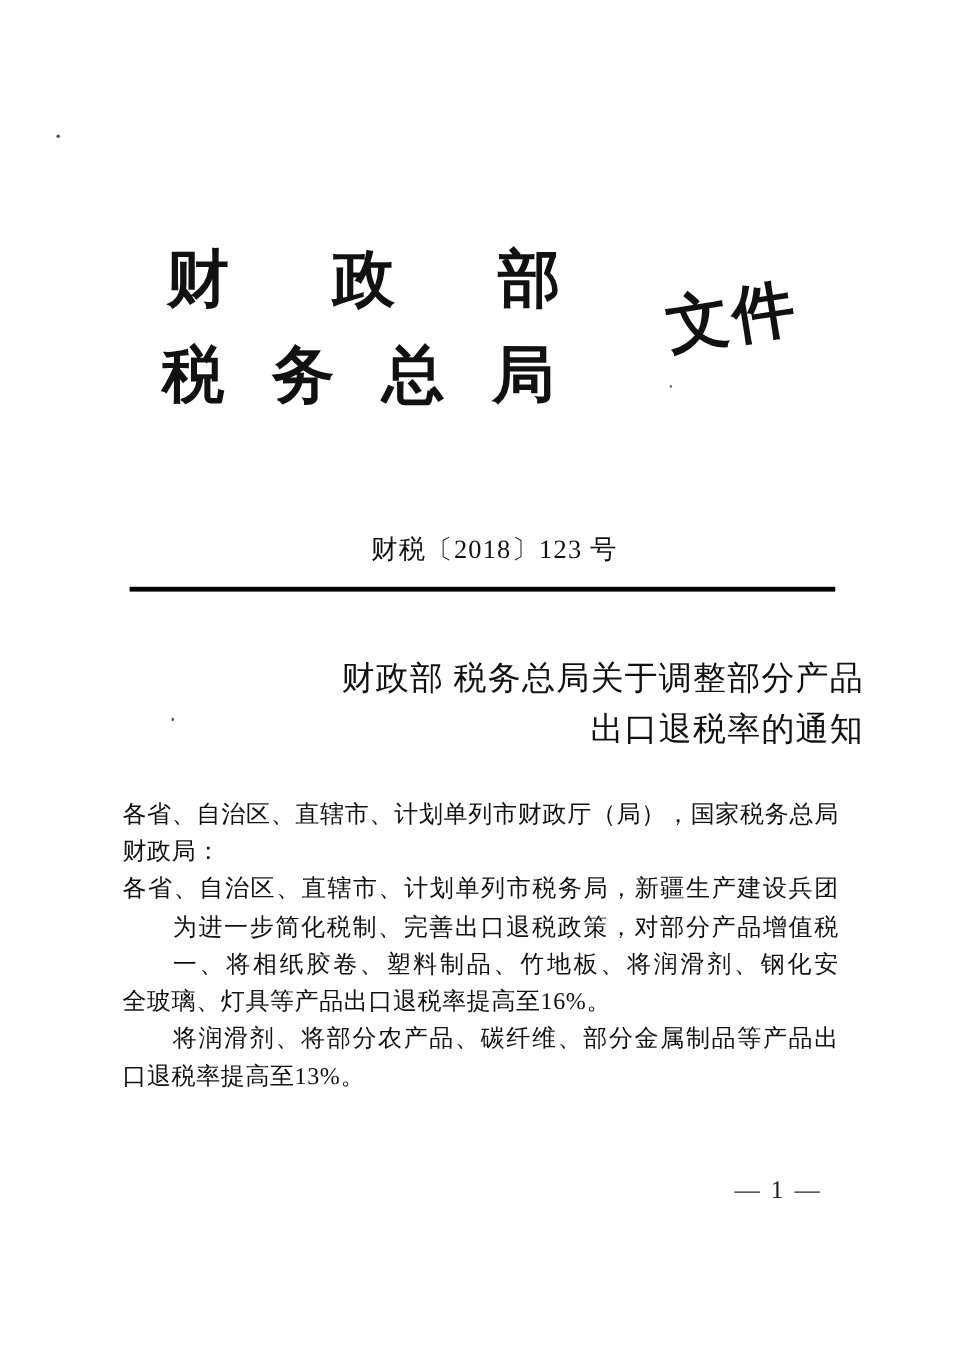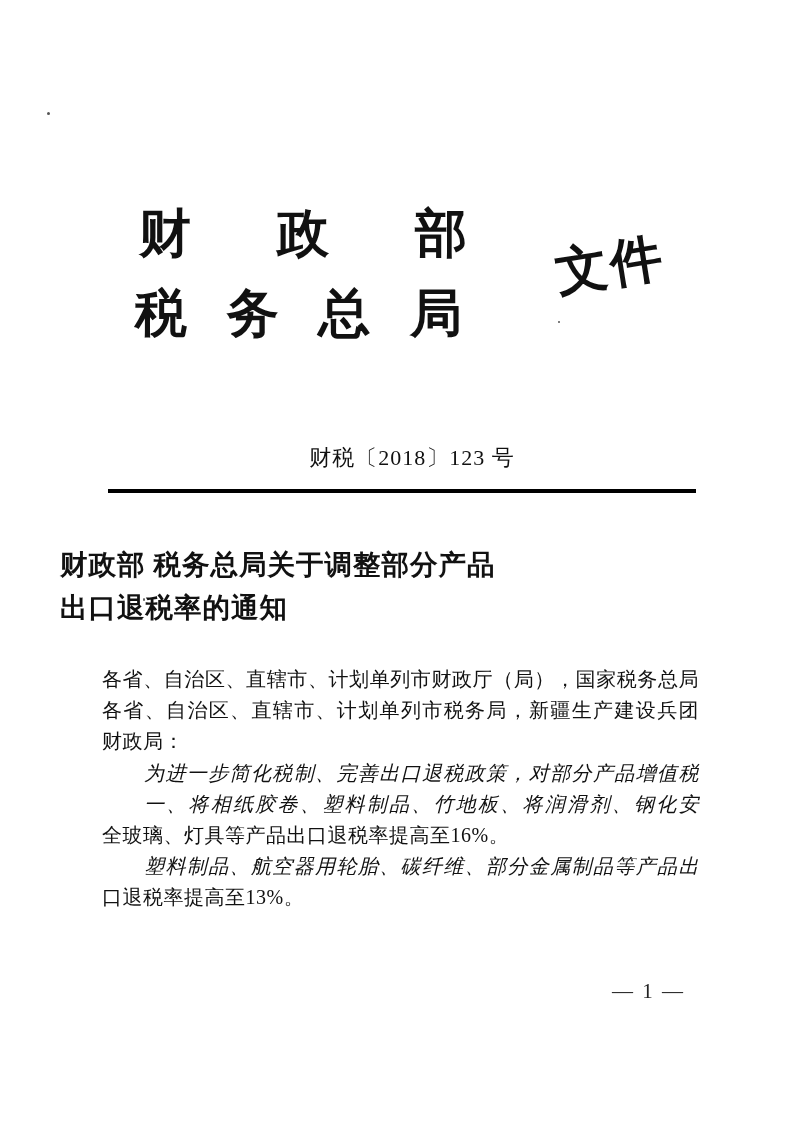--- a/index.html
+++ b/index.html
@@ -58,22 +58,22 @@
     width: 588px;
     height: 4px;
     background: #000000;
   }
 
   .doc-title {
     position: absolute;
     left: 60px;
     top: 543px;
     width: 660px;
-    text-align: left;
-    font-weight: bold;
+    text-align: right;
+    font-weight: normal;
     font-size: 27.5px;
     line-height: 43px;
     letter-spacing: 1px;
   }
 
   .body-text {
     position: absolute;
     left: 102px;
     top: 664px;
     width: 597px;
@@ -84,21 +84,21 @@
     height: 31.2px;
     line-height: 31.2px;
     text-align: left;
     overflow: visible;
   }
   .body-line.full {
     text-align: justify;
     text-align-last: justify;
   }
   .body-line.indent { padding-left: 42px; }
-  .body-line.full.indent { width: 555px; font-style: italic; }
+  .body-line.full.indent { width: 555px; }
 
   .page-number {
     position: absolute;
     top: 979px;
     right: 115px;
     font-size: 21px;
     letter-spacing: 2px;
     color: #222;
   }
 
@@ -135,26 +135,26 @@
 
   <div class="rule"></div>
 
   <div class="doc-title">
     <div>财政部 税务总局关于调整部分产品</div>
     <div>出口退税率的通知</div>
   </div>
 
   <div class="body-text">
     <div class="body-line full">各省、自治区、直辖市、计划单列市财政厅（局），国家税务总局</div>
+    <div class="body-line">财政局：</div>
     <div class="body-line full">各省、自治区、直辖市、计划单列市税务局，新疆生产建设兵团</div>
-    <div class="body-line">财政局：</div>
     <div class="body-line full indent">为进一步简化税制、完善出口退税政策，对部分产品增值税</div>
     <div class="body-line full indent">一、将相纸胶卷、塑料制品、竹地板、将润滑剂、钢化安</div>
     <div class="body-line">全玻璃、灯具等产品出口退税率提高至16%。</div>
-    <div class="body-line full indent">塑料制品、航空器用轮胎、碳纤维、部分金属制品等产品出</div>
+    <div class="body-line full indent">将润滑剂、将部分农产品、碳纤维、部分金属制品等产品出</div>
     <div class="body-line">口退税率提高至13%。</div>
   </div>
 
   <div class="page-number">— 1 —</div>
 
   <div class="speck speck-1"></div>
   <div class="speck speck-2"></div>
   <div class="speck speck-3"></div>
 
 </div>

